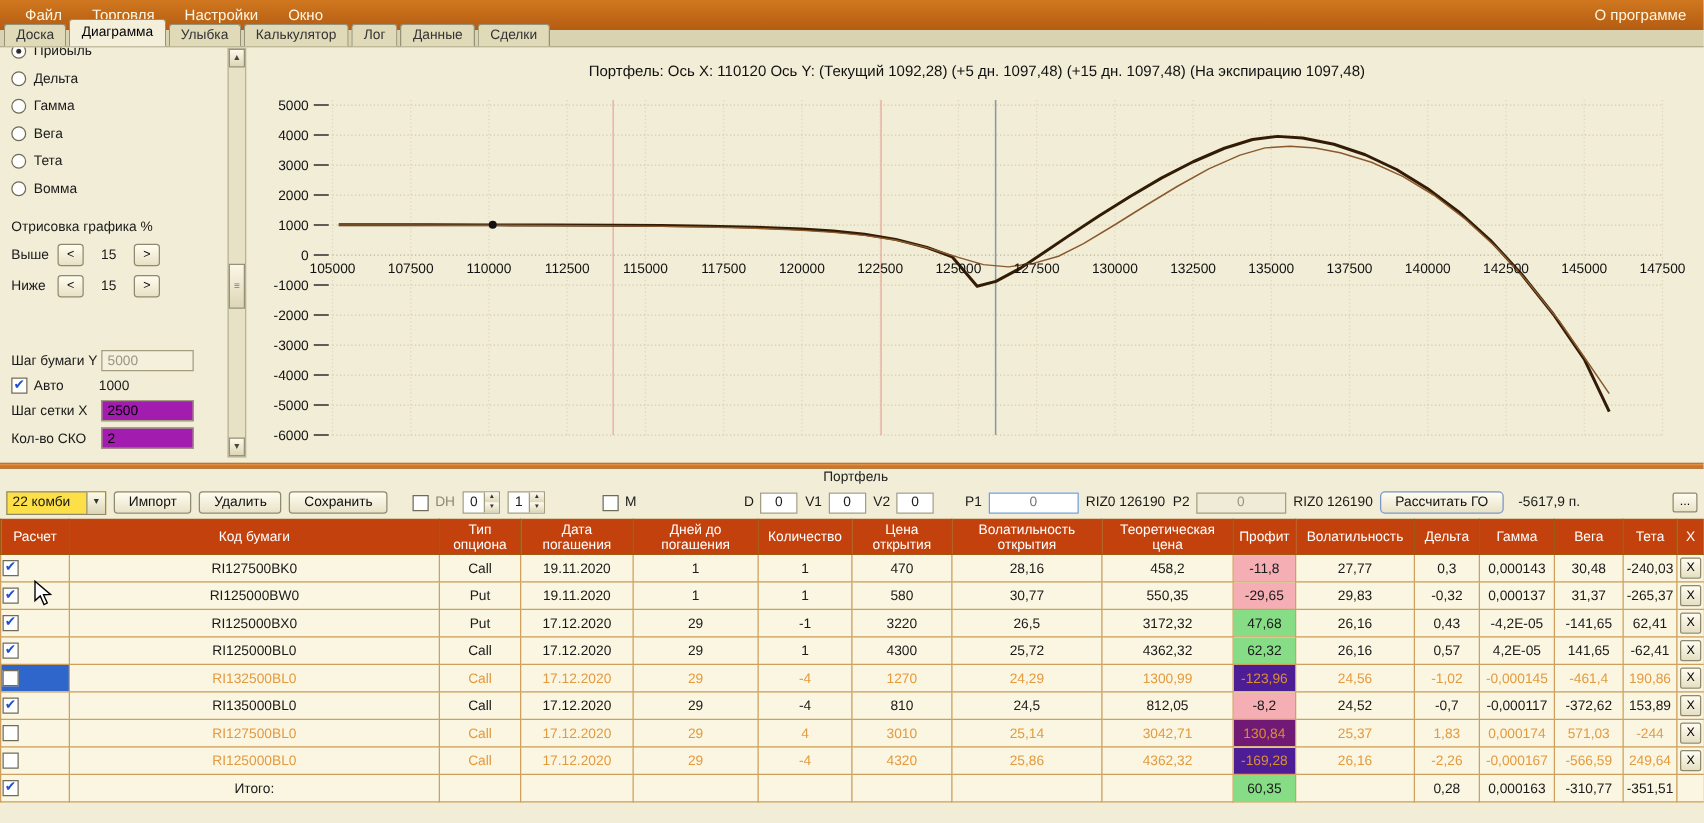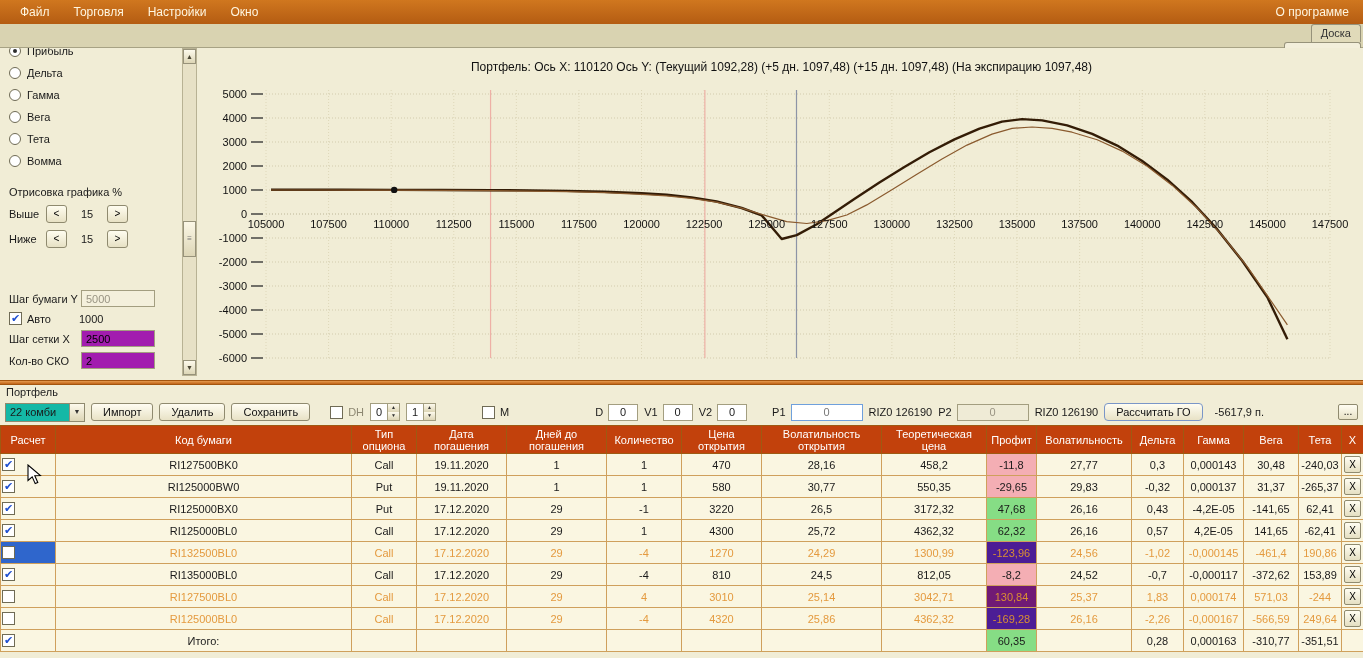--- a/index.html
+++ b/index.html
@@ -6,21 +6,21 @@
   html,body { width:1363px; height:658px; overflow:hidden; }
   body { font-family:"Liberation Sans", sans-serif; font-size:11px; color:#1a1a1a; background:#f1edd6; }
 
   
   .menubar { height:24px; background:linear-gradient(#d0771f,#b45c12); display:flex; align-items:center; padding:0 8px; color:#fff6e0; font-size:12px; }
   .menu-items { display:flex; }
   .menu-item { padding:0 12px; cursor:default; }
   .menu-right { margin-left:auto; padding:0 6px; }
 
   
-  .tabbar { height:24px; background:#d9d3b1; display:flex; align-items:flex-end; padding-left:3px; border-bottom:1px solid #a7a284;flex-direction:column; }
+  .tabbar { height:14px; background:#d9d3b1; display:flex; align-items:flex-end; padding-left:3px; border-bottom:1px solid #a7a284; }
   .tab { height:18px; line-height:17px; padding:0 9px; background:#e0dab9; border:1px solid #96927a; border-bottom:none; border-radius:3px 3px 0 0; margin-right:2px; color:#333; }
   .tab.active { height:22px; line-height:20px; background:#f3efdb; color:#000; }
 
   
   .main { height:332px; display:flex; position:relative; background:#f1edd6; }
   .left-panel { width:200px; position:relative; overflow:hidden; padding-left:9px; }
   .radio-row { display:flex; align-items:center; height:22px; }
   .radio-row:first-child { margin-top:-8px; }
   .radio { width:12px; height:12px; border:1px solid #6f6b55; border-radius:50%; background:#fff; margin-right:6px; position:relative; flex:none; }
   .radio.on::after { content:""; position:absolute; left:3px; top:3px; width:4px; height:4px; border-radius:50%; background:#2d2d2d; }
@@ -48,25 +48,25 @@
 
   
   .chart-area { flex:1; position:relative; }
   .chart-title { position:absolute; top:12px; left:0; right:0; text-align:center; font-size:12px; color:#111; z-index:2; }
   svg.chart { position:absolute; top:0; left:0; }
 
   
   .splitter { height:5px; background:linear-gradient(#e69a4e,#c06418); border-top:1px solid #a4550f; border-bottom:1px solid #a4550f; }
 
   
-  .pf-label { height:14px; line-height:14px; padding-left:6px; color:#222; }
+  .pf-label { height:14px; line-height:14px; padding-left:6px; color:#222;text-align:center; }
   .toolbar { height:26px; display:flex; align-items:center; padding:0 5px; gap:6px; }
   .btn { background:linear-gradient(#fffdf2,#e8e2c6); border:1px solid #8f8a6f; border-radius:3px; padding:2px 11px; font-size:11px; color:#111; }
   .btn.primary { border:1px solid #7a96c8; border-radius:4px; }
-  .combo { display:flex; align-items:center; width:80px; height:19px; background:#14b8a6; border:1px solid #8f8a6f; }
+  .combo { display:flex; align-items:center; width:80px; height:19px; background:#fde047; border:1px solid #8f8a6f; }
   .combo-val { flex:1; padding-left:4px; overflow:hidden; white-space:nowrap; }
   .combo-arrow { width:15px; height:17px; background:linear-gradient(#fdfaec,#ddd6b6); border-left:1px solid #97927a; font-size:7px; text-align:center; line-height:16px; color:#333; }
   .spinner { display:flex; height:18px; border:1px solid #a39e80; background:#fff; }
   .spin-num { width:16px; text-align:center; line-height:16px; }
   .spin-arrows { display:flex; flex-direction:column; width:12px; border-left:1px solid #a39e80; }
   .spin-arrows i { flex:1; font-style:normal; font-size:5px; line-height:7px; text-align:center; background:linear-gradient(#fdfaec,#ddd6b6); color:#333; }
   .mini-field { width:30px; height:17px; border:1px solid #a39e80; background:#fff; text-align:center; line-height:15px; }
   .wide-field { width:72px; }
   .focus-field { border:1px solid #6fa0dc; color:#777; }
   .gray-field { background:#efebd6; color:#999483; }

